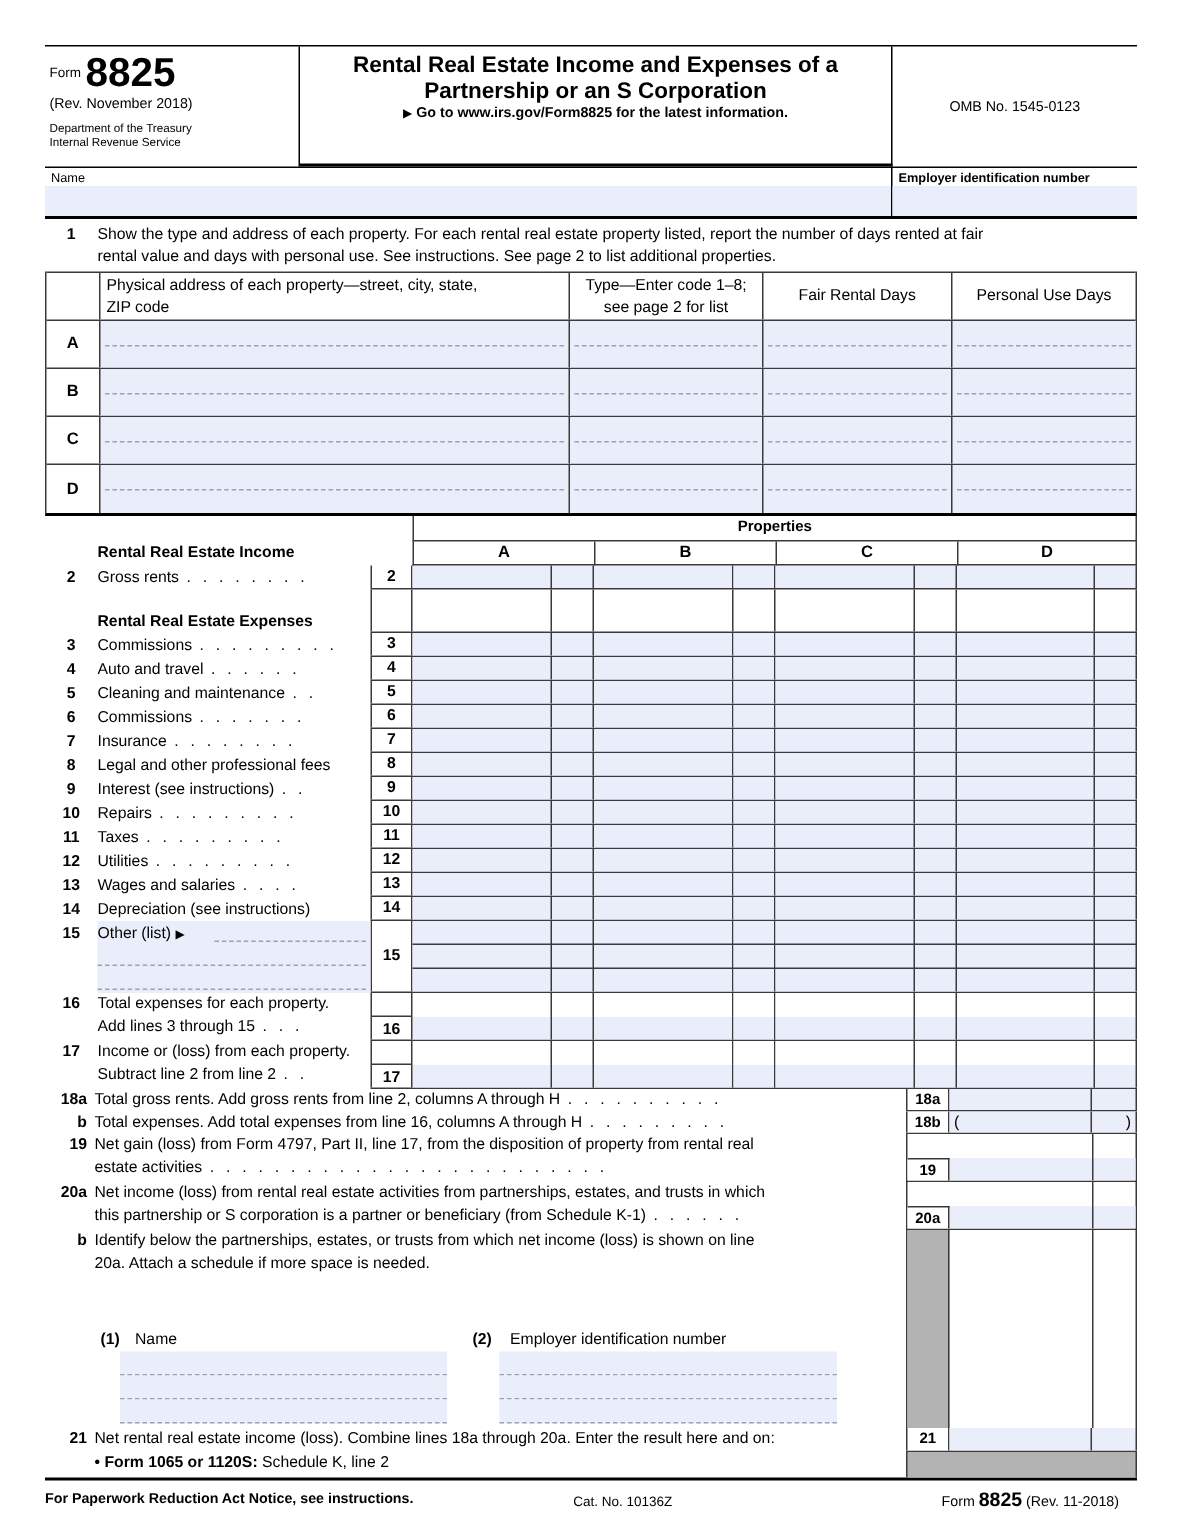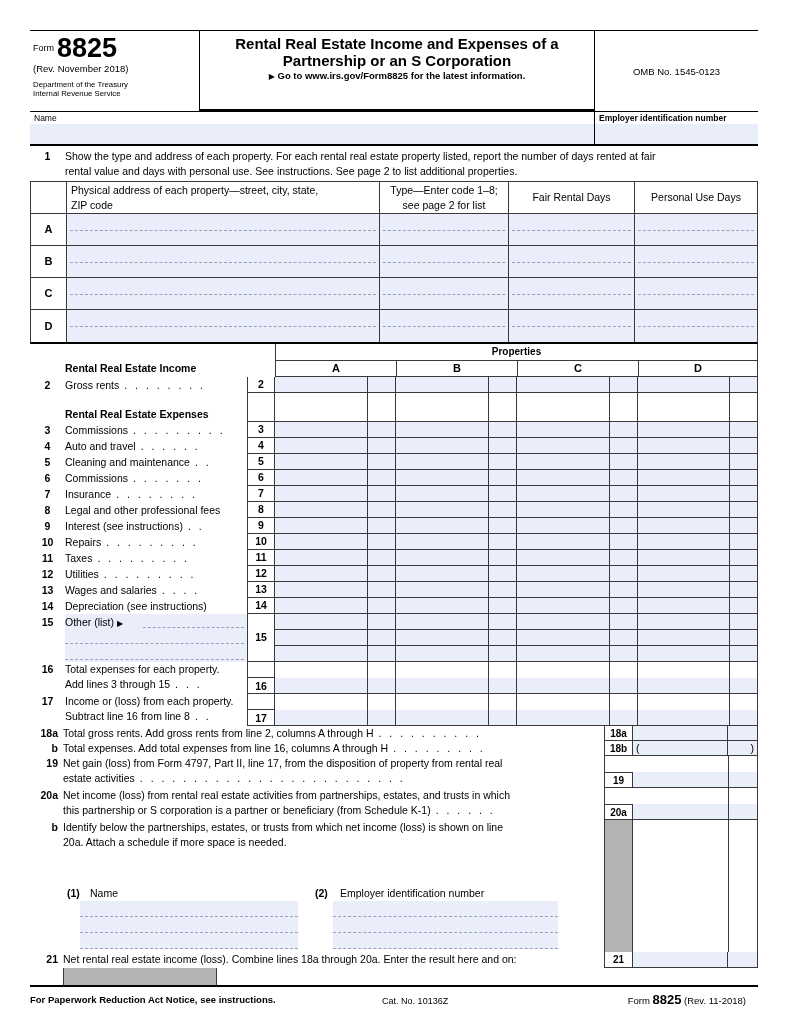--- a/index.html
+++ b/index.html
@@ -552,21 +552,21 @@
         <div class="cs half"></div>
       <div class="cvd half"></div>
         <div class="cs half"></div>
     </div>
   </div>
 
   <div class="r1617">
     <div class="lnum">17</div>
     <div class="llab">
       <span class="bl">Income or (loss) from each property.</span>
-      <span class="bl"><span>Subtract line 16 from line 8</span><span class="dots">. .</span></span>
+      <span class="bl"><span>Subtract line 2 from line 2</span><span class="dots">. .</span></span>
     </div>
     <div class="amt">
       <div class="nbhalf">
           <div class="nbox">17</div>
         </div>
       <div class="cv half"></div>
         <div class="cs half"></div>
       <div class="cv half"></div>
         <div class="cs half"></div>
       <div class="cv half"></div>
@@ -654,20 +654,24 @@
     <div class="bnum">21</div>
     <div class="btext"><span>Net rental real estate income (loss). Combine lines 18a through 20a. Enter the result here and on:</span></div>
     <div class="rcol">
       <div class="nb2">21</div>
       <div class="bval"></div>
       <div class="bcents"></div>
     </div>
   </div>
   <div class="brow r21b">
     <div class="bnum"></div>
+    <div class="btext">
+      <span class="bullet">•</span>
+      <span class="bold">Form 1065 or 1120S:</span><span> Schedule K, line 2</span>
+    </div>
     <div class="grayfull"></div>
   </div>
 
   <div class="endrule"></div>
 
   <div class="footer">
     <span class="f-left">For Paperwork Reduction Act Notice, see instructions.</span>
     <span class="f-cat">Cat. No. 10136Z</span>
     <span class="f-right"><span>Form </span><span class="fnum">8825</span><span> (Rev. 11-2018)</span></span>
   </div>

